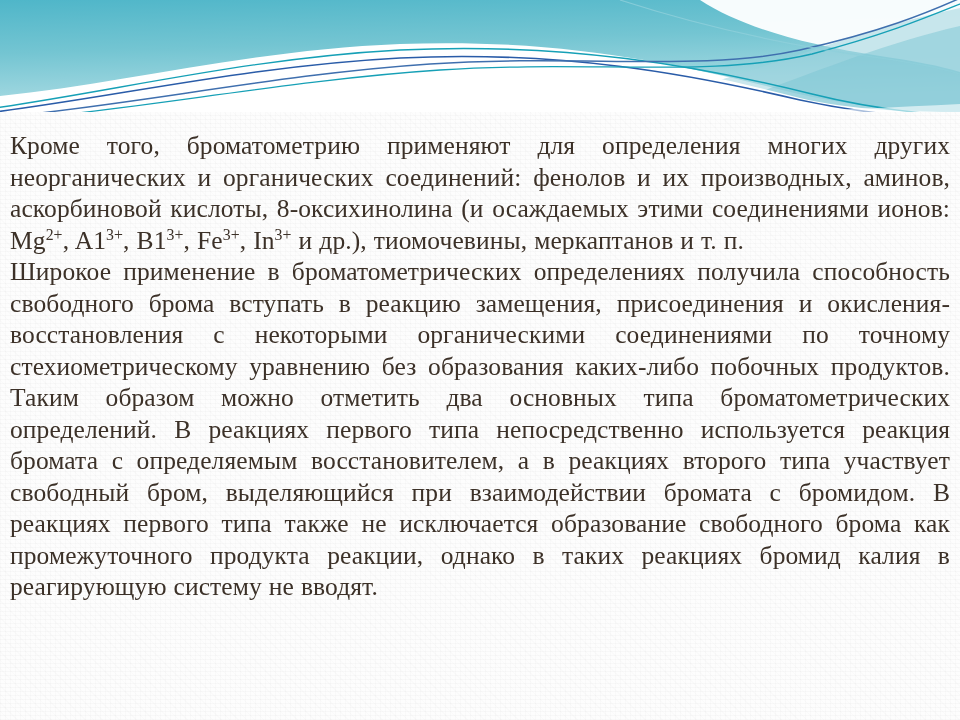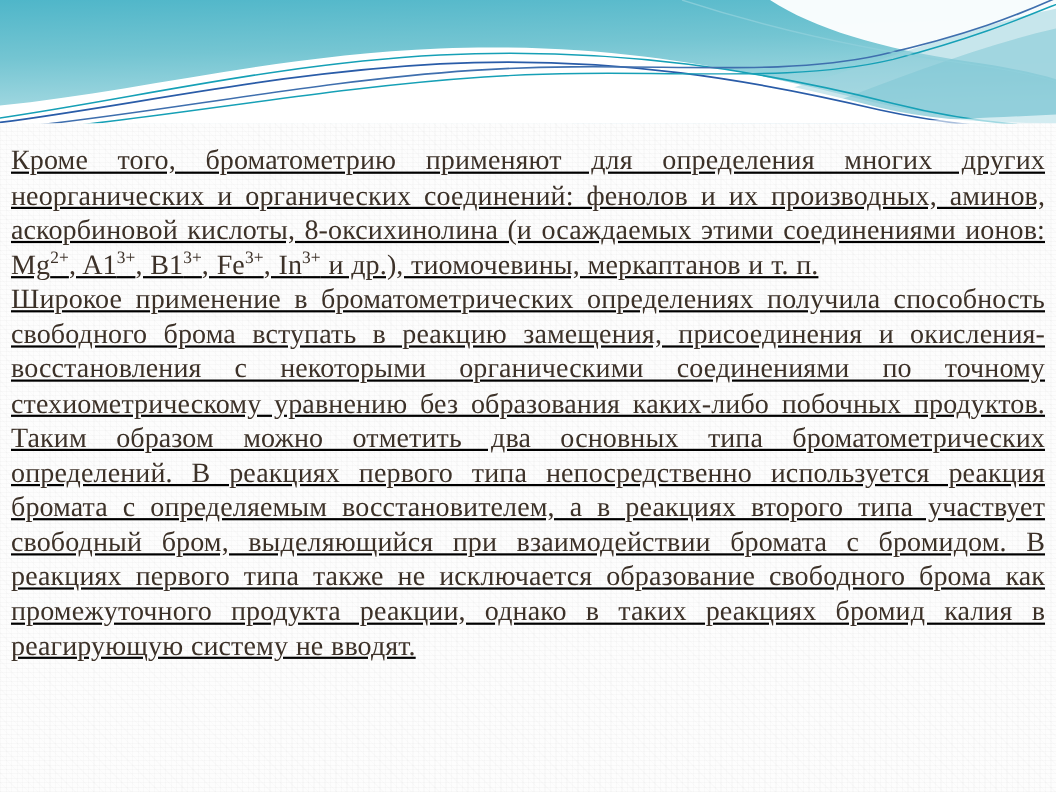--- a/index.html
+++ b/index.html
@@ -42,21 +42,20 @@
     width: 960px;
     height: 112px;
   }
 
   
   .content {
     position: absolute;
     left: 10px;
     top: 130px;
     width: 940px;
-    text-decoration: underline;
   }
   .para {
     margin: 0;
     color: #3c3128;
     font-size: 25.5px;
     line-height: 31.5px;
     text-align: justify;
     text-justify: inter-word;
     letter-spacing: 0.1px;
     word-spacing: 0.5px;

